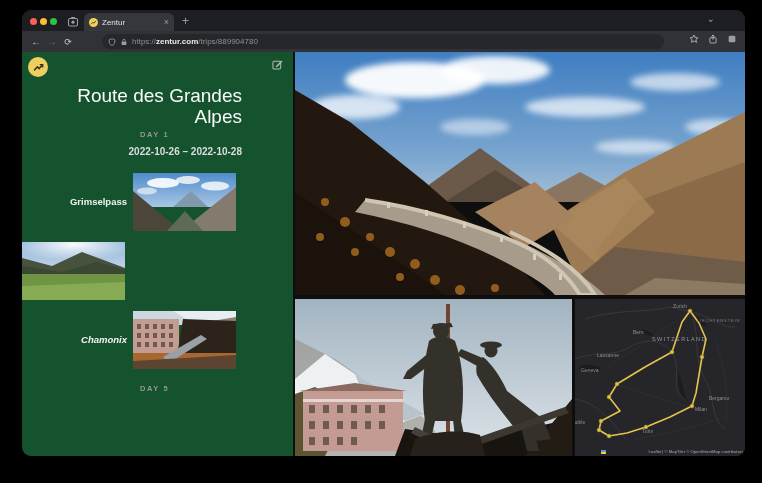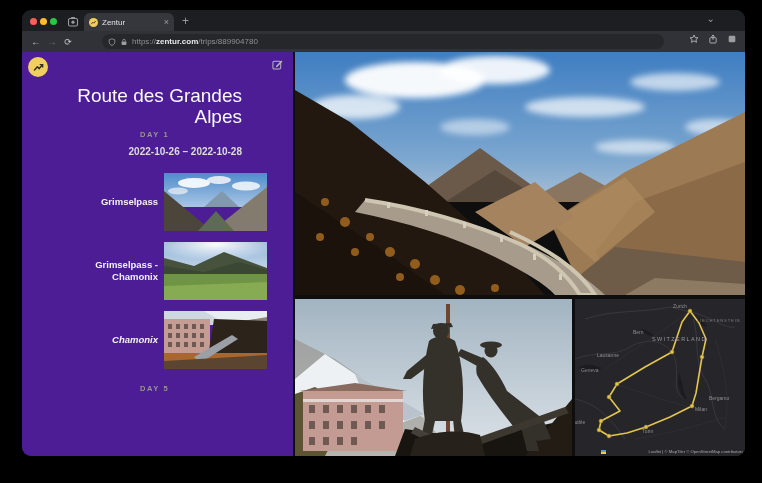--- a/index.html
+++ b/index.html
@@ -38,35 +38,35 @@
              background:#26272b; display:flex; align-items:center; padding:0 6px; gap:4px; }
   .omnibox svg { width:8px; height:8px; flex:0 0 auto; }
   .url { font-size:8px; color:#8f9094; white-space:nowrap; }
   .url .host { color:#e8e8ea; font-weight:bold; }
   .tool-right { position:absolute; right:8px; top:3px; display:flex; gap:9px; align-items:center; }
   .tool-right svg { width:10px; height:10px; }
 
   
   .content { position:absolute; left:0; top:42px; width:723px; height:404px; background:#121212; }
 
-  .sidebar { position:absolute; left:0; top:0; width:271px; height:404px; background:#4c1d95; overflow:hidden; }
+  .sidebar { position:absolute; left:0; top:0; width:271px; height:404px; background:#14532d; overflow:hidden; }
   .logo { position:absolute; left:6px; top:5px; width:20px; height:20px; border-radius:50%;
           background:#f0cf5e; display:flex; align-items:center; justify-content:center; }
   .logo svg { width:13px; height:13px; }
   .edit-btn { position:absolute; right:10px; top:4px; width:11px; height:11px; color:#b9b9b9; }
 
   .trip-head { position:absolute; left:20px; right:51px; top:33px; text-align:right; }
   .trip-title { font-size:19px; line-height:1.12; color:#fafafa; font-weight:400; }
   .trip-dates { margin-top:18px; font-size:10px; font-weight:bold; color:#dcdcdc; }
 
   .day-label { position:absolute; left:118px; font-size:7.5px; font-weight:bold;
                letter-spacing:1.6px; color:#969696; }
   .day1-label { top:78px; } .day2-label { top:332px; }
 
-  .stop { position:absolute; left:0; width:220px; height:58px; display:flex; align-items:center;margin-left:31px; }
+  .stop { position:absolute; left:0; width:220px; height:58px; display:flex; align-items:center; }
   .stop-1{ top:121px; } .stop-2{ top:190px; } .stop-3{ top:259px;font-style:italic; } .stop-4{ top:358px; }
   .stop-name { width:105px; margin-right:6px; text-align:right; font-size:9.5px; font-weight:bold;
                color:#f2f2f2; line-height:1.25; }
   .thumb { width:103px; height:58px; flex:0 0 auto; overflow:hidden; }
   .thumb svg { display:block; width:103px; height:58px; }
 
   .main { position:absolute; left:271px; top:0; width:452px; height:404px; background:#0e0e0e; }
   .photo { position:absolute; overflow:hidden; }
   .photo svg { display:block; width:100%; height:100%; }
   .hero   { left:2px; top:0; width:450px; height:243px; }
@@ -181,21 +181,20 @@
               <ellipse cx="14" cy="18" rx="10" ry="3.5" fill="#eef2f6" opacity=".7"></ellipse>
               <path d="M40 34 L58 18 L75 34 Z" fill="#8298ad"></path>
               <path d="M0 58 L0 18 L48 58 Z" fill="#4c463a"></path>
               <path d="M103 58 L103 14 L48 58 Z" fill="#837b6d"></path>
               <path d="M34 58 L52 38 L70 58 Z" fill="#5d6b55"></path>
             </svg>
           </div>
         </div>
 
         <div class="stop stop-2">
-          <div class="stop-name">Grimselpass - Chamonix</div>
           <div class="thumb">
             <svg viewBox="0 0 103 58">
               <defs>
                 <linearGradient id="sk2" x1="0" y1="0" x2="0" y2="1">
                     <stop offset="0" stop-color="#8fb3d8"></stop>
                     <stop offset="1" stop-color="#c8d9ea"></stop>
                   </linearGradient>
                 <radialGradient id="sun2" cx=".5" cy=".1" r=".6">
                     <stop offset="0" stop-color="#ffffff" stop-opacity=".95"></stop>
                     <stop offset="1" stop-color="#ffffff" stop-opacity="0"></stop>

